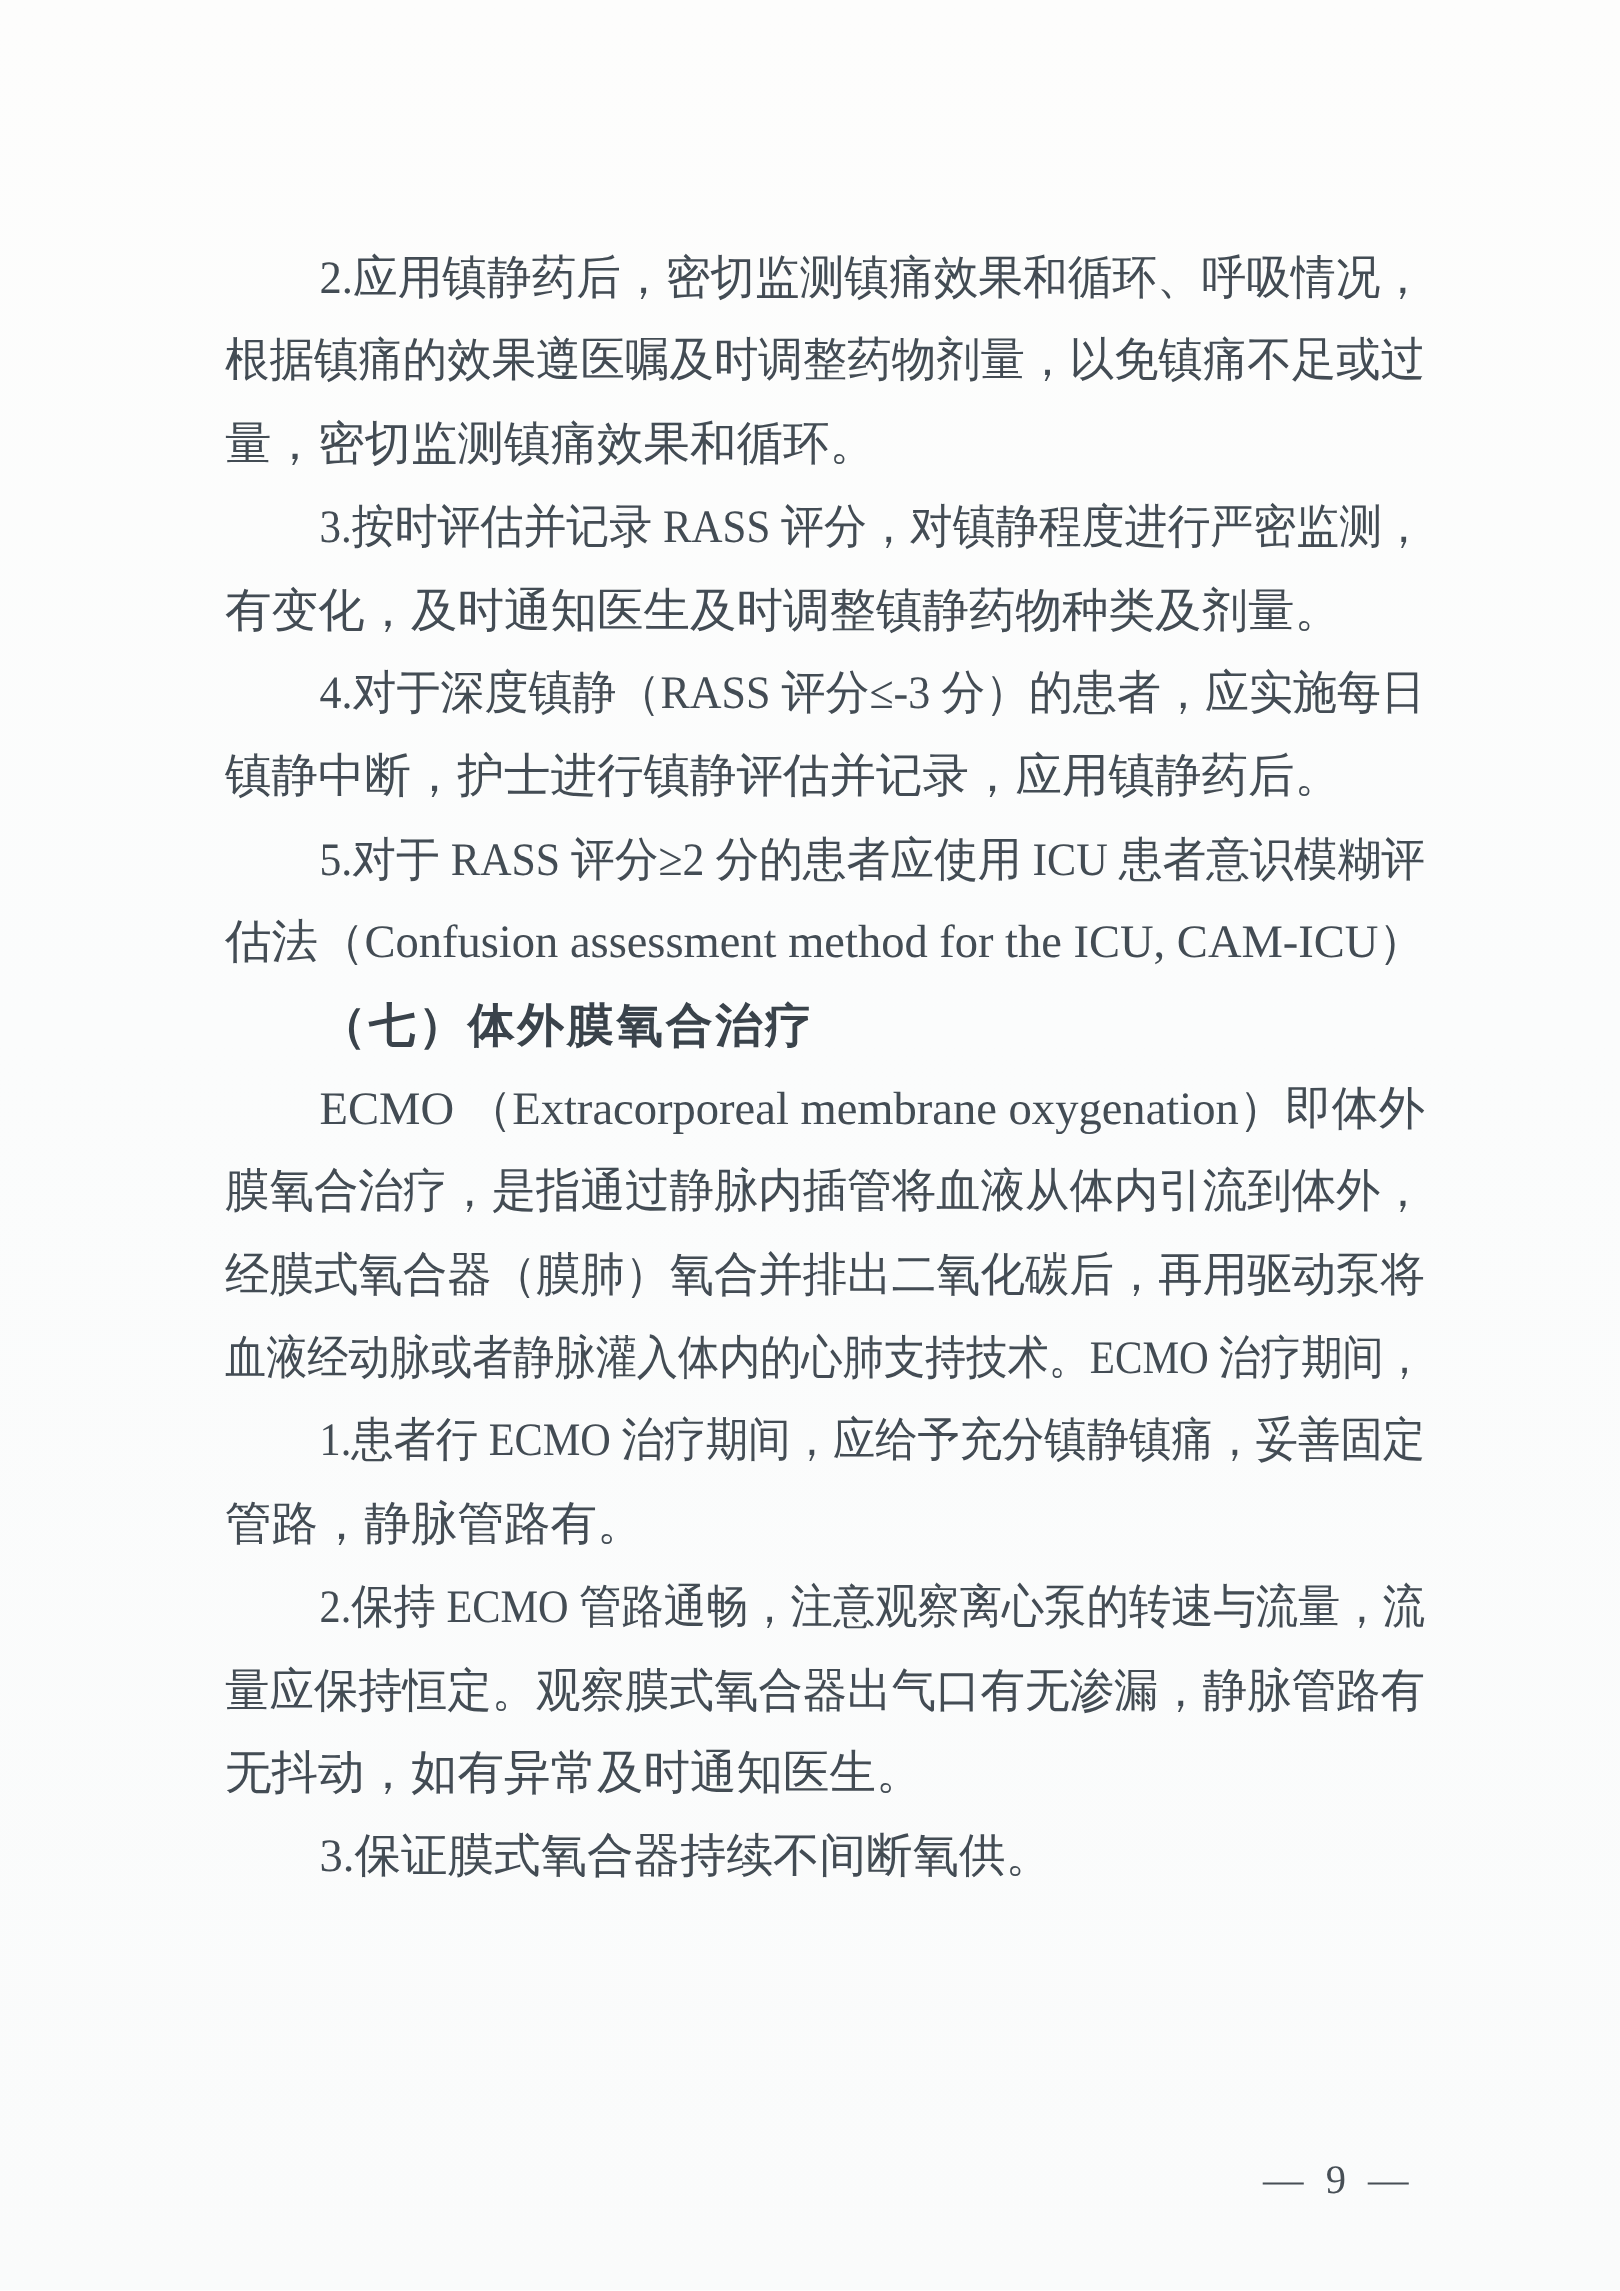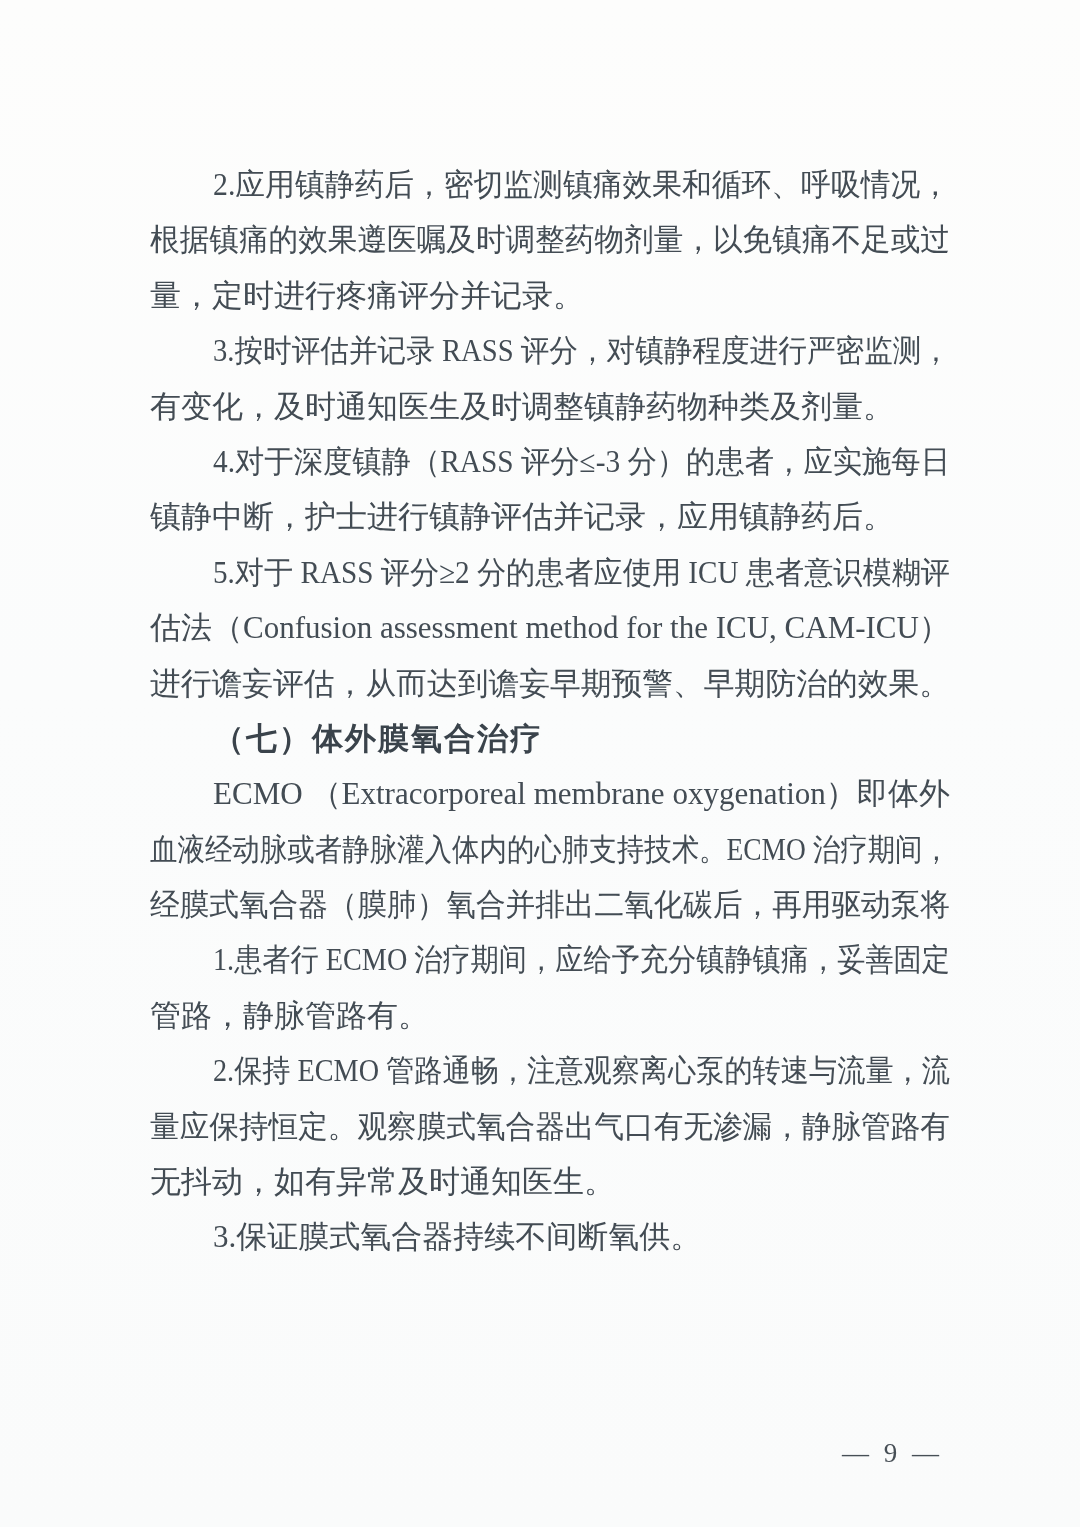--- a/index.html
+++ b/index.html
@@ -51,32 +51,32 @@
     white-space:nowrap;
   }
 </style>
 </head>
 <body>
 
 <div class="page">
   <div class="content">
     <div class="line indent fit"><span class="t" style="transform: scaleX(0.960573);">2.应用镇静药后，密切监测镇痛效果和循环、呼吸情况，</span></div>
     <div class="line fit"><span class="t" style="transform: scaleX(0.955795);">根据镇痛的效果遵医嘱及时调整药物剂量，以免镇痛不足或过</span></div>
-    <div class="line"><span class="t">量，定时进行疼痛评分并记录。</span></div>
+    <div class="line"><span class="t">量，密切监测镇痛效果和循环。</span></div>
     <div class="line indent fit"><span class="t" style="transform: scaleX(0.923215);">3.按时评估并记录 RASS 评分，对镇静程度进行严密监测，</span></div>
     <div class="line"><span class="t">有变化，及时通知医生及时调整镇静药物种类及剂量。</span></div>
     <div class="line indent fit"><span class="t" style="transform: scaleX(0.945914);">4.对于深度镇静（RASS 评分≤-3 分）的患者，应实施每日</span></div>
     <div class="line"><span class="t">镇静中断，护士进行镇静评估并记录，应用镇静药后。</span></div>
     <div class="line indent fit"><span class="t" style="transform: scaleX(0.940707);">5.对于 RASS 评分≥2 分的患者应使用 ICU 患者意识模糊评</span></div>
     <div class="line fit"><span class="t">估法（Confusion assessment method for the ICU, CAM-ICU）</span></div>
-    <div class="line"><span class="t" style="transform: scaleX(0.992556);">进行谵妄评估，从而达到谵妄早期预警、早期防治的效果。</span></div>
     <div class="line indent heading"><span class="t">（七）体外膜氧合治疗</span></div>
     <div class="line indent fit"><span class="t" style="transform: scaleX(1.00127);">ECMO （Extracorporeal membrane oxygenation）即体外</span></div>
+    <div class="line fit"><span class="t" style="transform: scaleX(0.955795);">膜氧合治疗，是指通过静脉内插管将血液从体内引流到体外，</span></div>
+    <div class="line fit"><span class="t" style="transform: scaleX(0.955795);">经膜式氧合器（膜肺）氧合并排出二氧化碳后，再用驱动泵将</span></div>
     <div class="line fit"><span class="t" style="transform: scaleX(0.885614);">血液经动脉或者静脉灌入体内的心肺支持技术。ECMO 治疗期间，</span></div>
-    <div class="line fit"><span class="t" style="transform: scaleX(0.955795);">经膜式氧合器（膜肺）氧合并排出二氧化碳后，再用驱动泵将</span></div>
     <div class="line indent fit"><span class="t" style="transform: scaleX(0.909508);">1.患者行 ECMO 治疗期间，应给予充分镇静镇痛，妥善固定</span></div>
     <div class="line"><span class="t">管路，静脉管路有。</span></div>
     <div class="line indent fit"><span class="t" style="transform: scaleX(0.909508);">2.保持 ECMO 管路通畅，注意观察离心泵的转速与流量，流</span></div>
     <div class="line fit"><span class="t" style="transform: scaleX(0.955795);">量应保持恒定。观察膜式氧合器出气口有无渗漏，静脉管路有</span></div>
     <div class="line"><span class="t">无抖动，如有异常及时通知医生。</span></div>
     <div class="line indent"><span class="t">3.保证膜式氧合器持续不间断氧供。</span></div>
   </div>
   <div class="page-number">— 9 —</div>
 </div>
 

